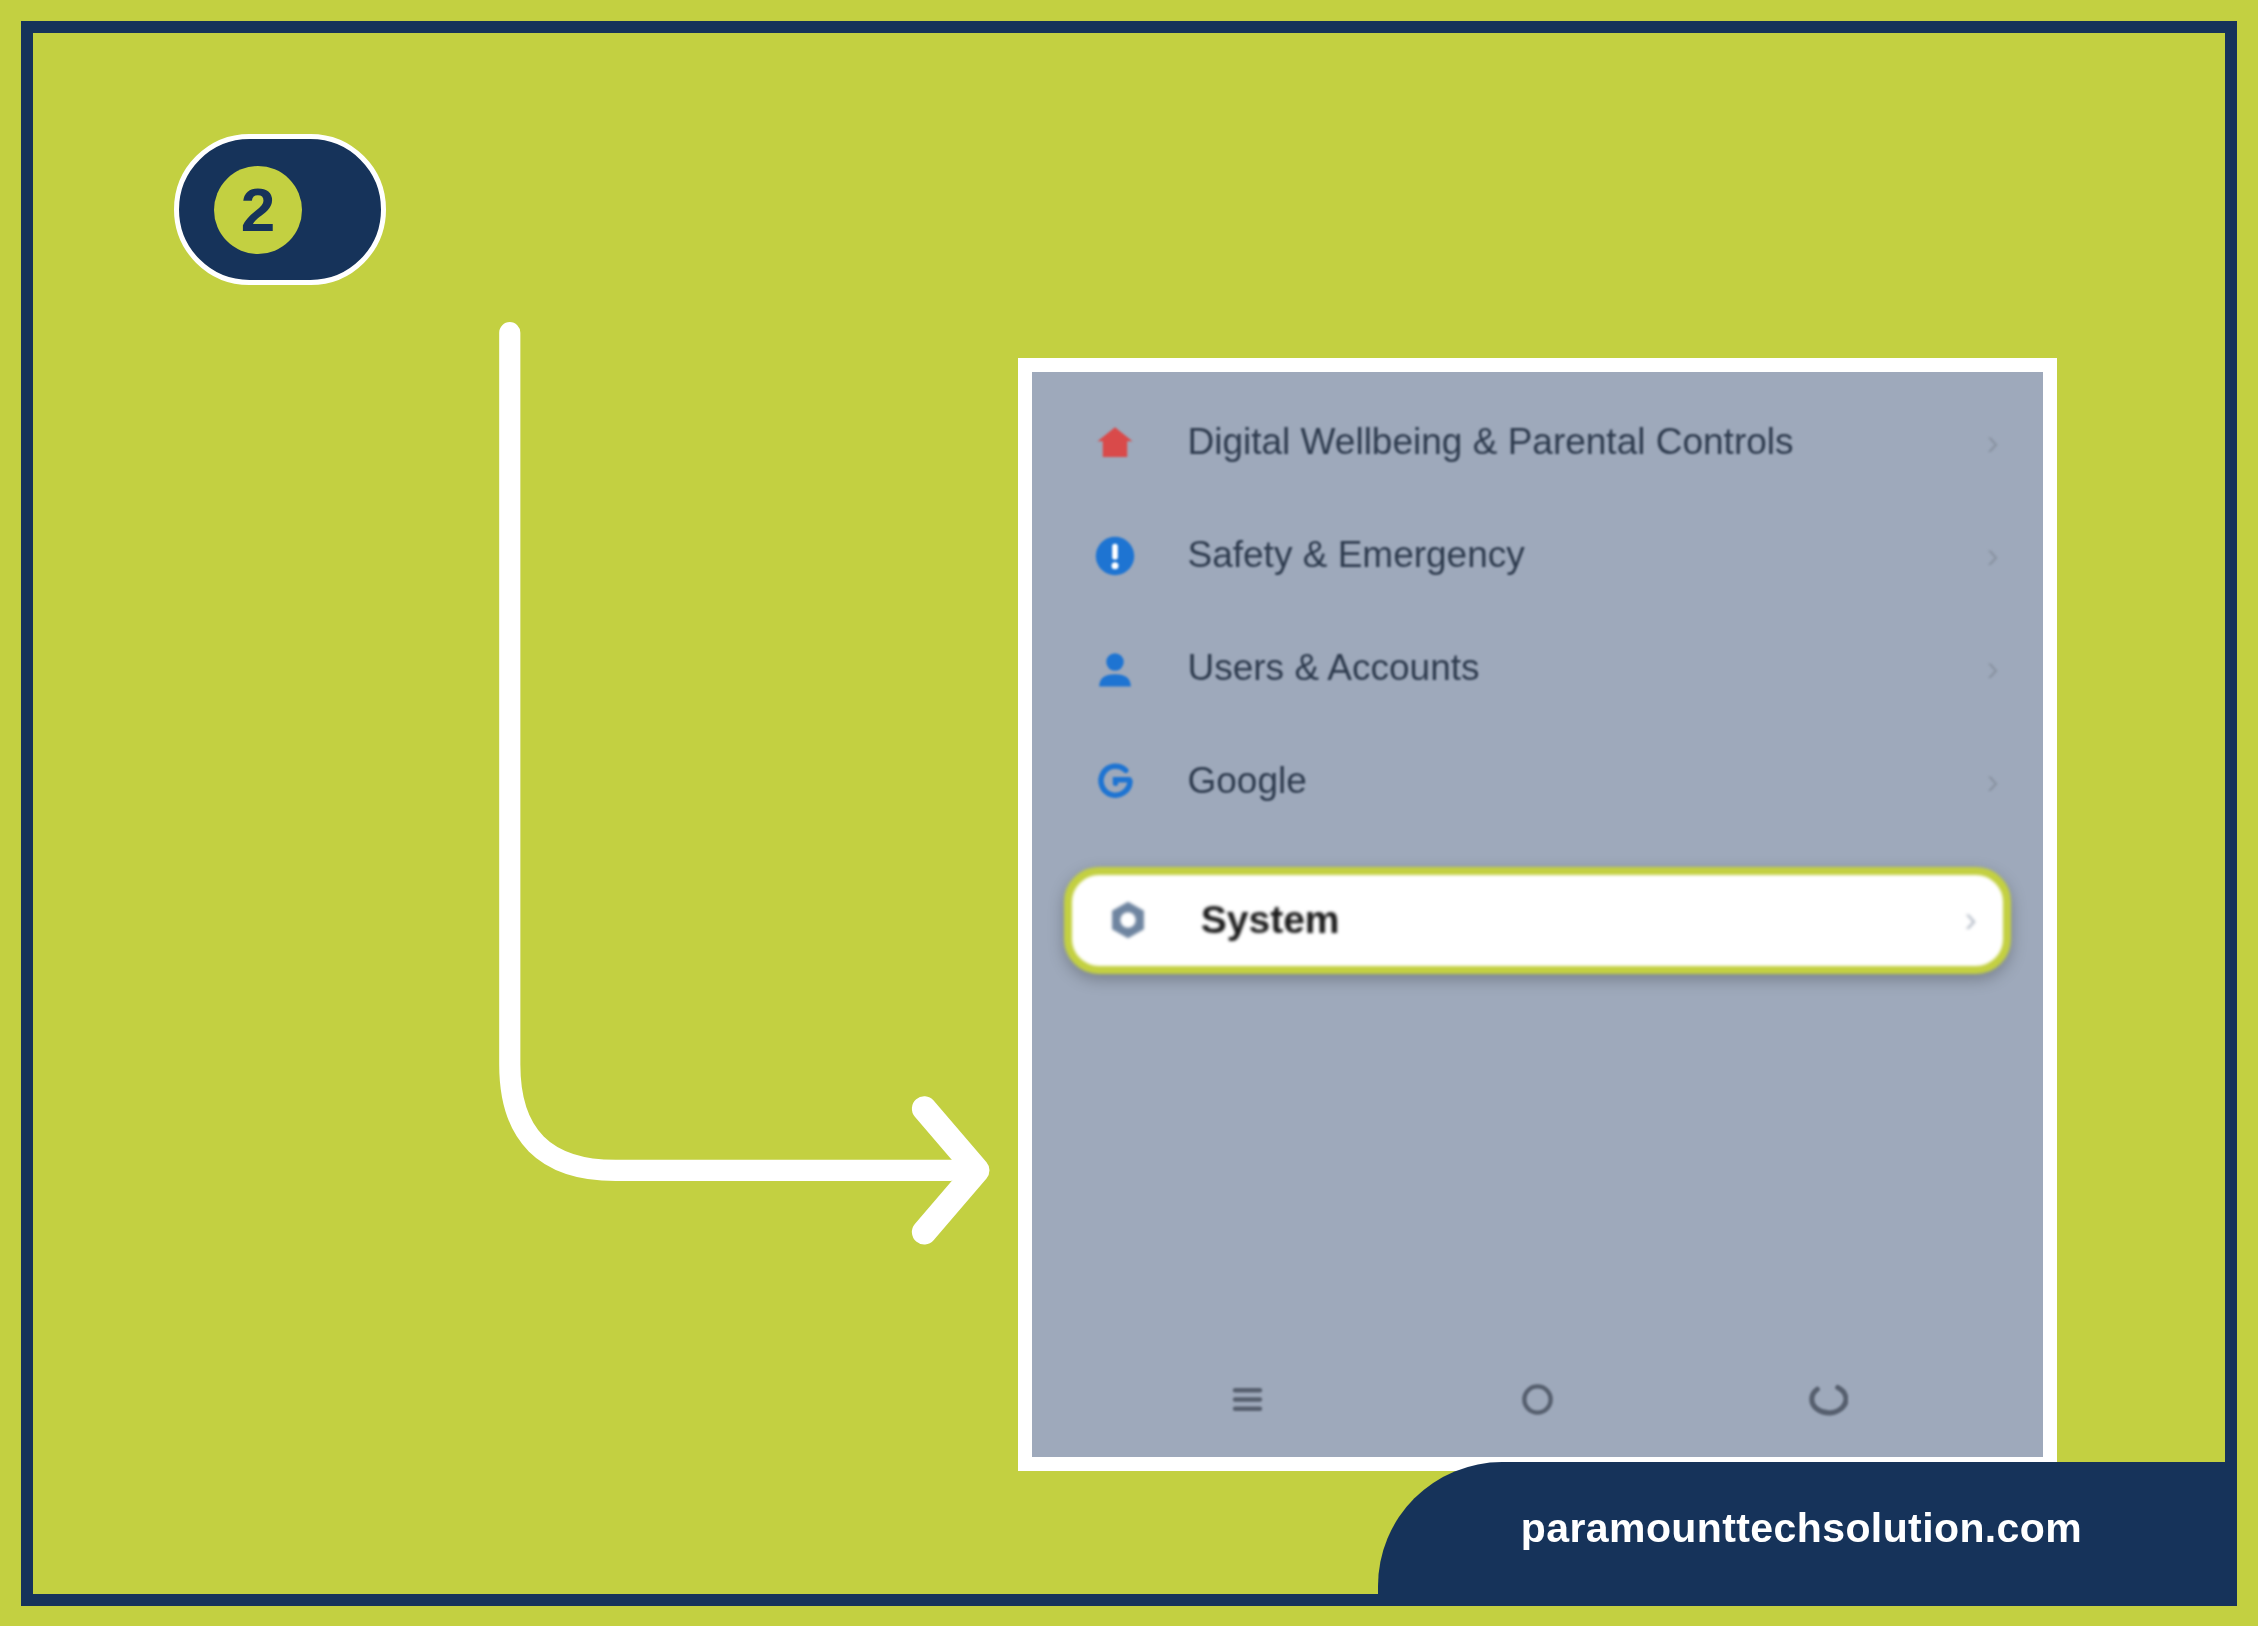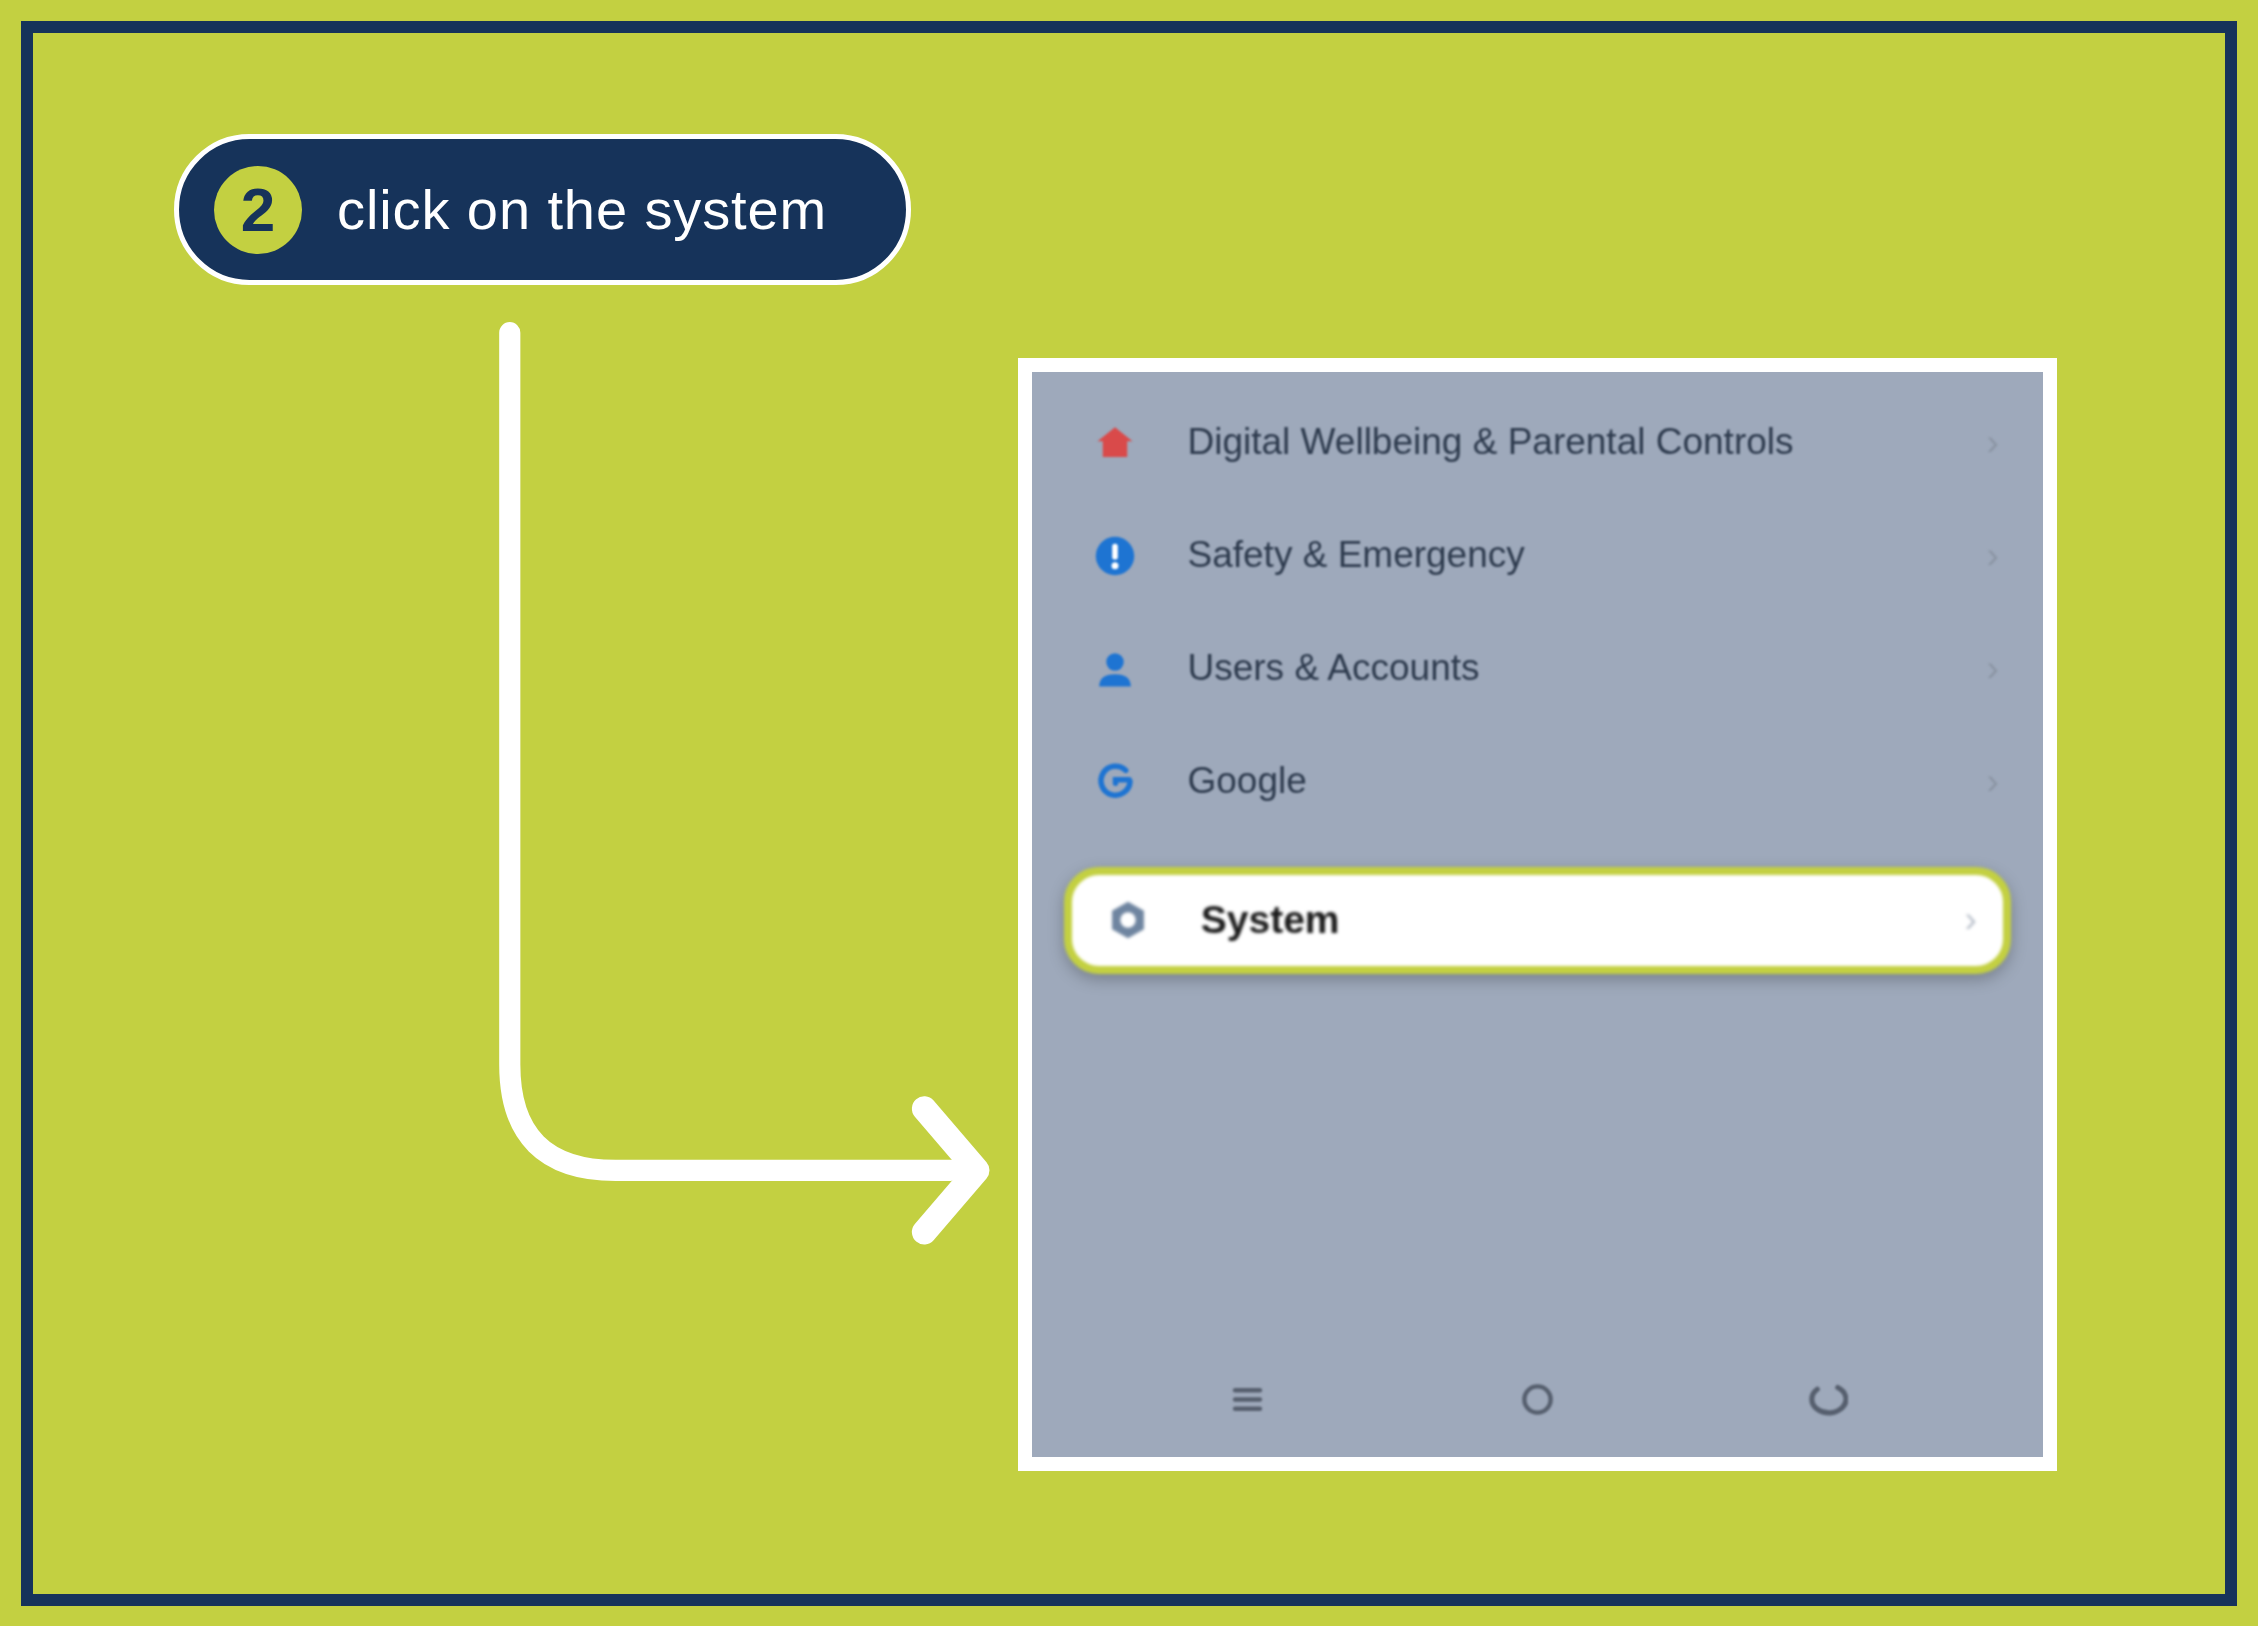--- a/index.html
+++ b/index.html
@@ -188,21 +188,20 @@
 </style>
 </head>
 <body>
 
 <div class="outer-frame">
 
   <div class="step-pill">
     <div class="step-circle">
       <span>2</span>
     </div>
-    <div class="step-text">click on the system</div>
   </div>
 
   <svg class="connector" viewBox="0 0 640 1100">
     <path d="M 30 20 L 30 850 Q 30 970 150 970 L 530 970" fill="none" stroke="#ffffff" stroke-width="24" stroke-linecap="round"></path>
     <path d="M 500 900 L 560 970 L 500 1040" fill="none" stroke="#ffffff" stroke-width="28" stroke-linecap="round" stroke-linejoin="round"></path>
   </svg>
 
   <div class="phone-panel">
 
     <div class="settings-list">
@@ -280,15 +279,18 @@
       </span>
       <span class="nav-icon">
         <svg viewBox="0 0 24 24" width="41" height="41" fill="none" stroke="#565f6e" stroke-width="3" stroke-linecap="round">
           <path d="M18 5 A10 8 0 1 1 6 6"></path>
         </svg>
       </span>
     </div>
 
   </div>
 
+  <div class="watermark-wrap">
+    <span class="watermark-text">paramounttechsolution.com</span>
+  </div>
 
 </div>
 
 
 </body></html>

